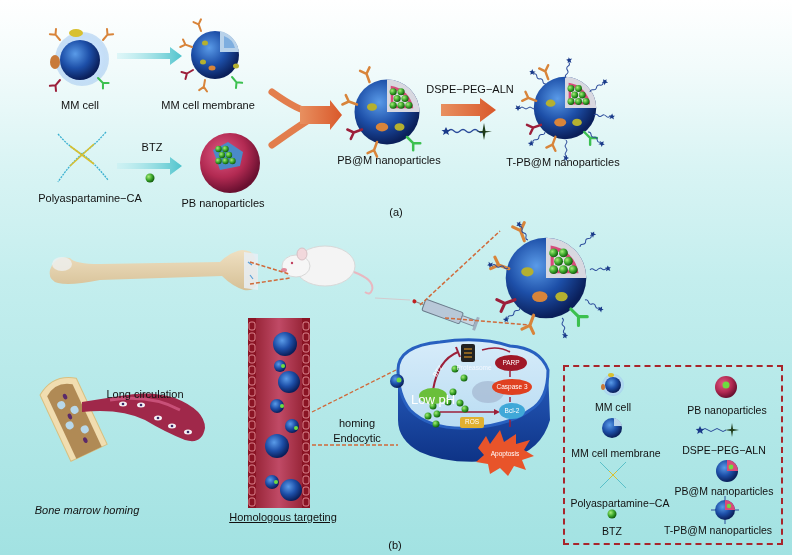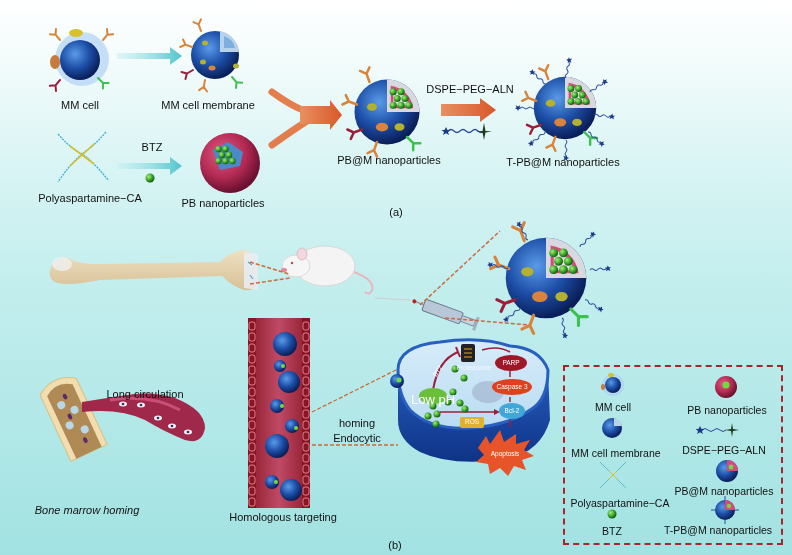--- a/index.html
+++ b/index.html
@@ -384,21 +384,21 @@
 <div class="lbl c" style="left:90px;top:193px;">Polyaspartamine−CA</div>
 <div class="lbl c" style="left:152px;top:142px;">BTZ</div>
 <div class="lbl c" style="left:223px;top:198px;">PB nanoparticles</div>
 <div class="lbl c" style="left:389px;top:155px;">PB@M nanoparticles</div>
 <div class="lbl c" style="left:470px;top:84px;">DSPE−PEG−ALN</div>
 <div class="lbl c" style="left:563px;top:157px;">T-PB@M nanoparticles</div>
 <div class="lbl c" style="left:396px;top:207px;">(a)</div>
 
 <div class="lbl c" style="left:145px;top:389px;">Long circulation</div>
 <div class="lbl c" style="left:87px;top:505px;font-style:italic;">Bone marrow homing</div>
-<div class="lbl c" style="left:283px;top:512px;">Homologous targeting</div>
+<div class="lbl c" style="left:283px;top:512px;text-decoration:underline;">Homologous targeting</div>
 <div class="lbl c" style="left:357px;top:405px;margin-top:28px;">Endocytic</div>
 <div class="lbl c" style="left:357px;top:418px;">homing</div>
 <div class="lbl c" style="left:395px;top:540px;">(b)</div>
 
 <div class="lbl c sm" style="left:474px;top:365px;color:#f4f8ff;">Proteasome</div>
 <div class="lbl c sm" style="left:438px;top:368px;transform:translateX(-50%) rotate(-55deg);">BTZ</div>
 <div class="lbl c sm" style="left:433px;top:393px;font-size:13px;">Low pH</div>
 <div class="lbl c sm" style="left:511px;top:360px;">PARP</div>
 <div class="lbl c sm" style="left:512px;top:384px;">Caspase 3</div>
 <div class="lbl c sm" style="left:512px;top:408px;">Bcl-2</div>

